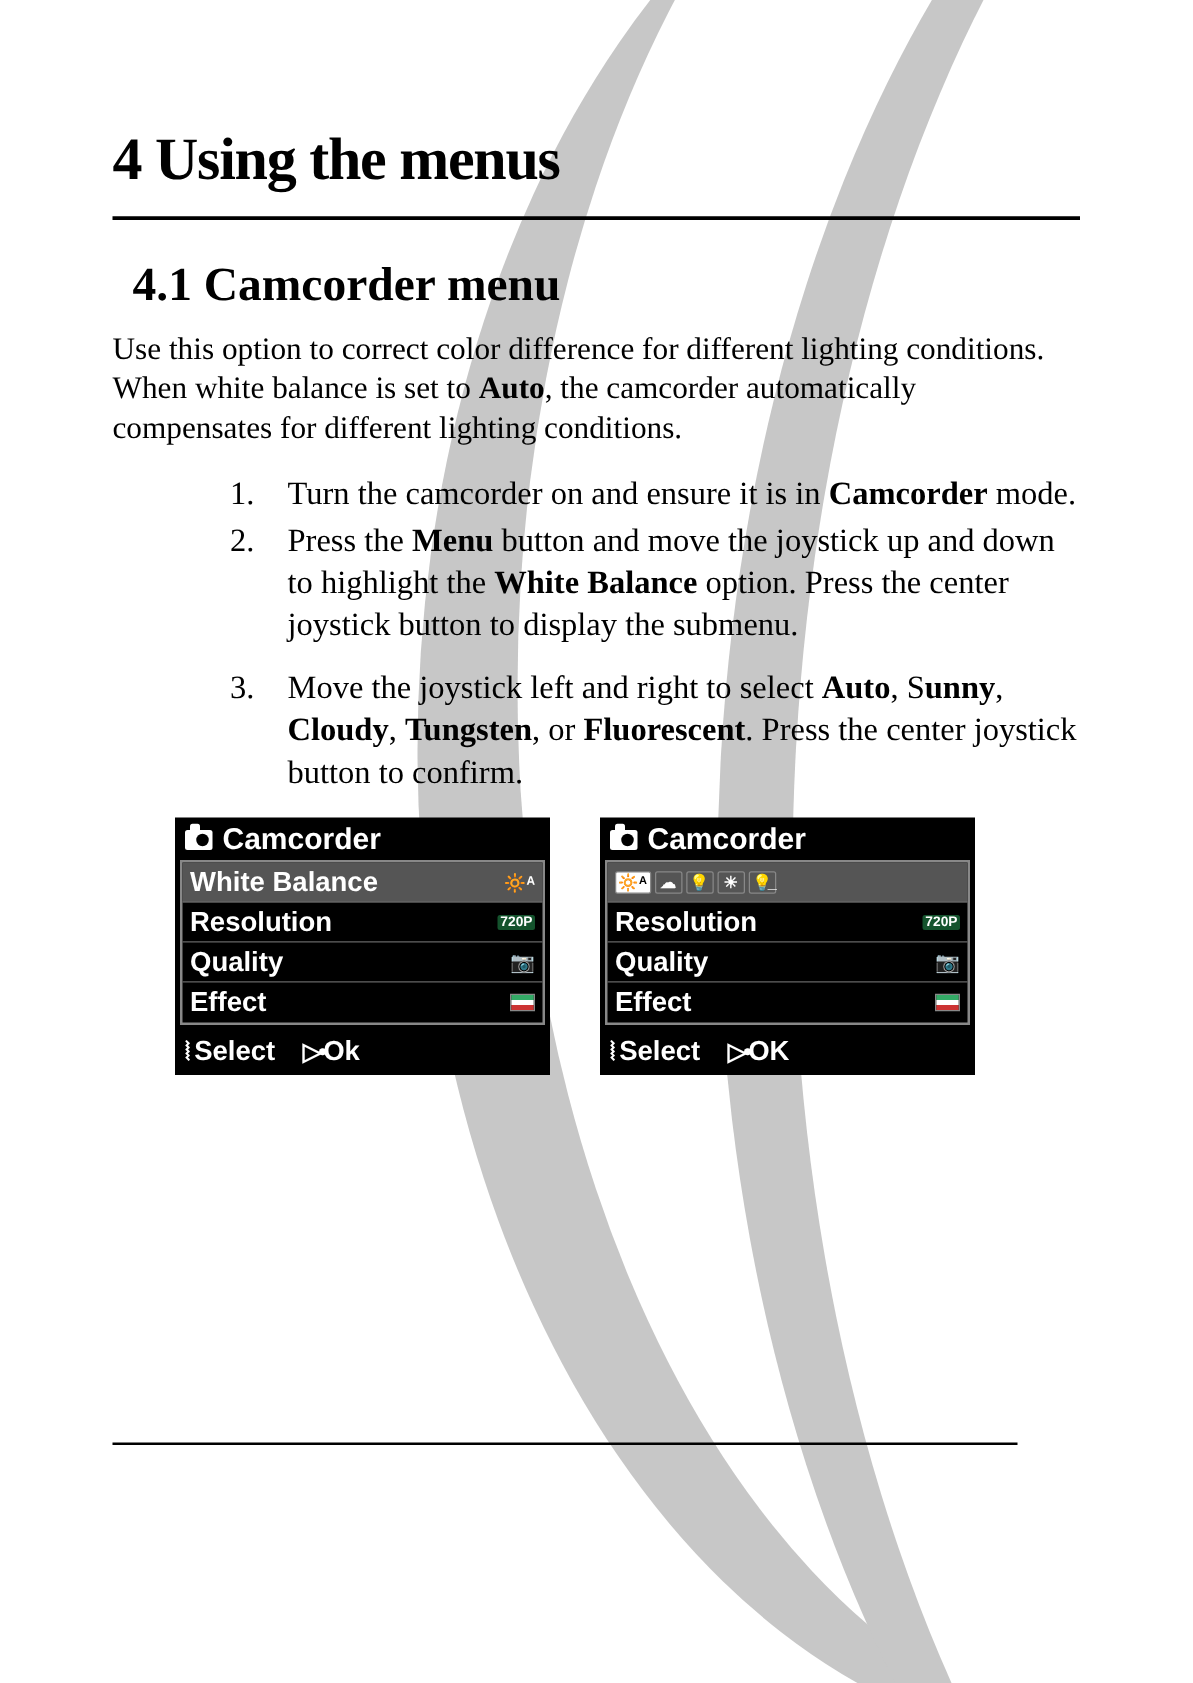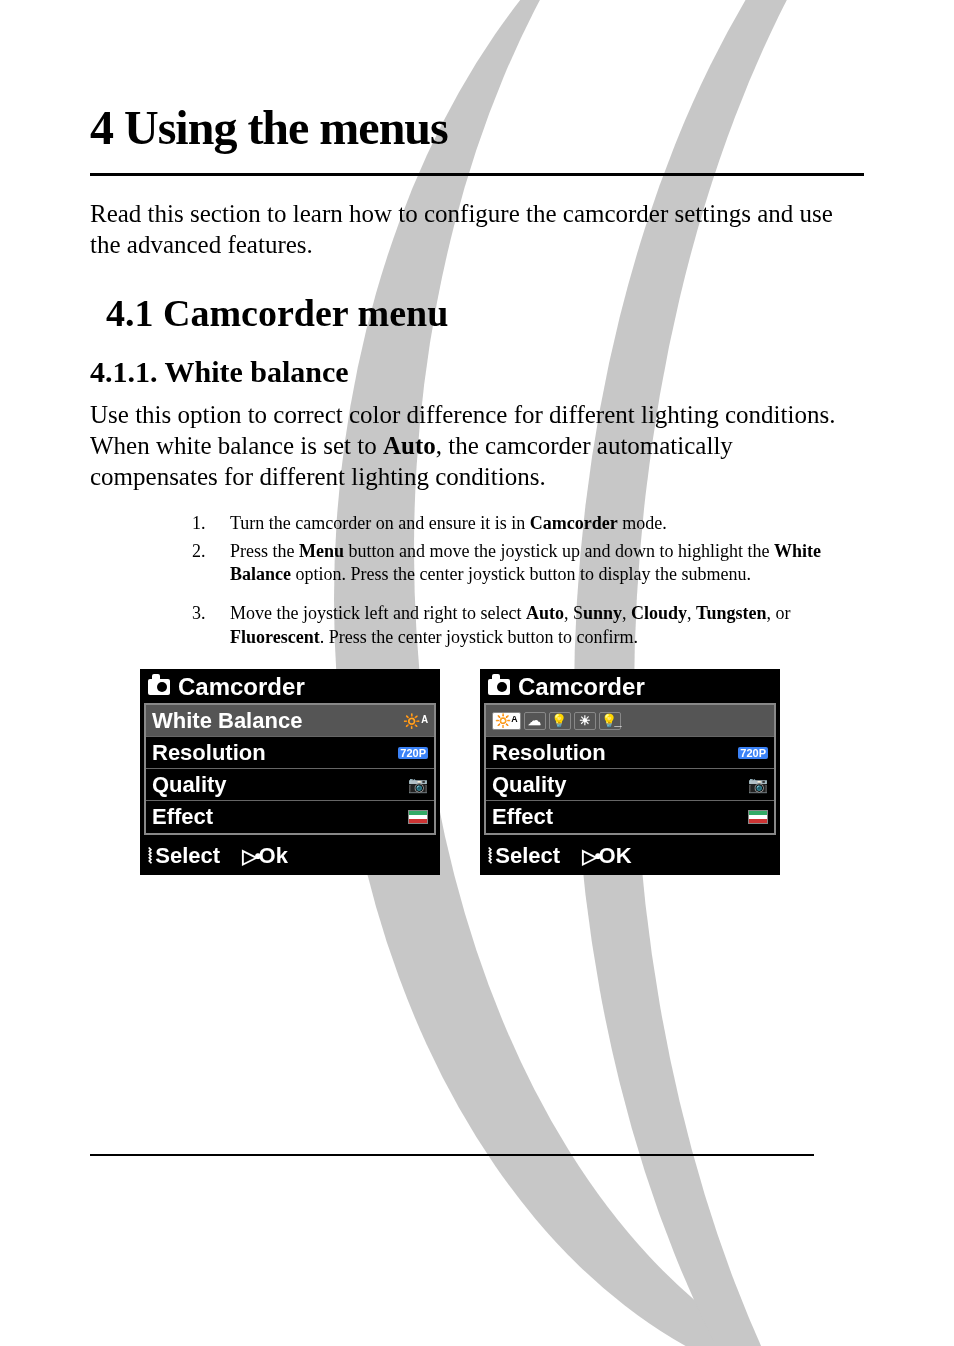--- a/index.html
+++ b/index.html
@@ -5,58 +5,56 @@
   html,body{margin:0;padding:0;width:954px;height:1346px;background:#fff;font-family:"Book Antiqua","Palatino Linotype",Palatino,Georgia,serif;color:#000;overflow:hidden}
   .bg-arc1{position:absolute;top:-200px;right:-480px;width:1100px;height:1600px;border-radius:50%;background:#c7c7c7;z-index:0}
   .bg-cover{position:absolute;top:-300px;right:-520px;width:1060px;height:1700px;border-radius:50%;background:#fff;z-index:1}
   .bg-arc2{position:absolute;top:-300px;right:-820px;width:1200px;height:2000px;border-radius:50%;background:#c7c7c7;z-index:2}
   .bg-cover2{position:absolute;top:-350px;right:-880px;width:1200px;height:2100px;border-radius:50%;background:#fff;z-index:3}
   .page{position:relative;z-index:10;padding:100px 90px 0 90px}
   h1{font-size:48px;font-weight:bold;border-bottom:3px solid #000;margin:0 0 22px 0;padding-bottom:18px;letter-spacing:-1px}
   h2{font-size:38px;font-weight:bold;margin:30px 0 14px 16px}
   h3{font-size:30px;font-weight:bold;margin:20px 0 10px 0}
   p{font-size:25px;margin:0 0 20px 0;line-height:1.25}
-  ol{font-size:18px;margin:0 0 20px 0;padding-left:120px;line-height:1.3}
+  ol{font-size:26px;margin:0 0 20px 0;padding-left:120px;line-height:1.3}
   ol li{padding-left:20px;margin-bottom:4px}
   .screens{display:flex;gap:40px;justify-content:flex-start;margin:14px 0 24px 50px}
   .lcd{width:300px;background:#000;color:#fff;font-family:Arial,Helvetica,sans-serif;font-weight:bold}
   .lcd-title{display:flex;align-items:center;gap:8px;padding:4px 8px 2px 8px;font-size:24px}
   .cam-icon{width:22px;height:16px;background:#fff;border-radius:2px;position:relative;display:inline-block}
   .cam-icon:before{content:"";position:absolute;top:-5px;left:4px;width:8px;height:5px;background:#fff;border-radius:2px 2px 0 0}
   .cam-icon:after{content:"";position:absolute;top:3px;left:9px;width:10px;height:10px;background:#000;border-radius:50%}
   .lcd-rows{border:2px solid #888;margin:0 4px 4px 4px}
   .lcd-row{display:flex;justify-content:space-between;align-items:center;padding:2px 6px;border-bottom:1px solid #666;font-size:22px;height:32px;box-sizing:border-box}
   .lcd-row:last-child{border-bottom:none}
   .lcd-row.hl{background:#555}
   .lcd-footer{display:flex;gap:22px;padding:4px 8px 6px 8px;font-size:22px;align-items:center}
   .joy-icon{display:inline-block;font-size:20px;letter-spacing:-3px}
-  .badge{font-size:11px;background:#3b82f6;padding:0 2px;border-radius:2px}
+  .badge{font-size:11px;background:#14532d;padding:0 2px;border-radius:2px}
   .wb-auto{font-size:14px}
   .film-icon{font-size:16px}
   .flag-icon{width:18px;height:12px;background:linear-gradient(to bottom,#3a6 0 33%,#fff 33% 66%,#c33 66% 100%);display:inline-block;border:1px solid #888}
   .wb-icons{display:flex;gap:3px;font-size:13px;align-items:center;flex:1}
   .wb-icons span{border:1px solid #888;padding:0 2px;border-radius:2px;line-height:16px;height:16px;min-width:16px;text-align:center}
   .wb-icons span.sel{background:#fff;color:#000}
   .hr-bottom{position:absolute;left:90px;right:140px;bottom:190px;border-top:2px solid #000;z-index:10}
 </style>
 </head>
 <body>
 
 <div class="bg-arc1"></div>
 <div class="bg-cover"></div>
 <div class="bg-arc2"></div>
 <div class="bg-cover2"></div>
 
 <div class="page">
   <h1>4   Using the menus</h1>
-  <p>Read this section to learn how to configure the camcorder settings and use the advanced features.</p>
 
   <h2>4.1 Camcorder menu</h2>
 
-  <h3>4.1.1. White balance</h3>
   <p>
     <span>Use this option to correct color difference for different lighting conditions. When white balance is set to </span><b>Auto</b><span>, the camcorder automatically compensates for different lighting conditions.</span>
   </p>
 
   <ol>
     <li>
       <span>Turn the camcorder on and ensure it is in </span><b>Camcorder</b><span> mode.</span>
     </li>
     <li>
       <span>Press the </span><b>Menu</b><span> button and move the joystick up and down to highlight the </span><b>White Balance</b><span> option. Press the center joystick button to display the submenu.</span>

